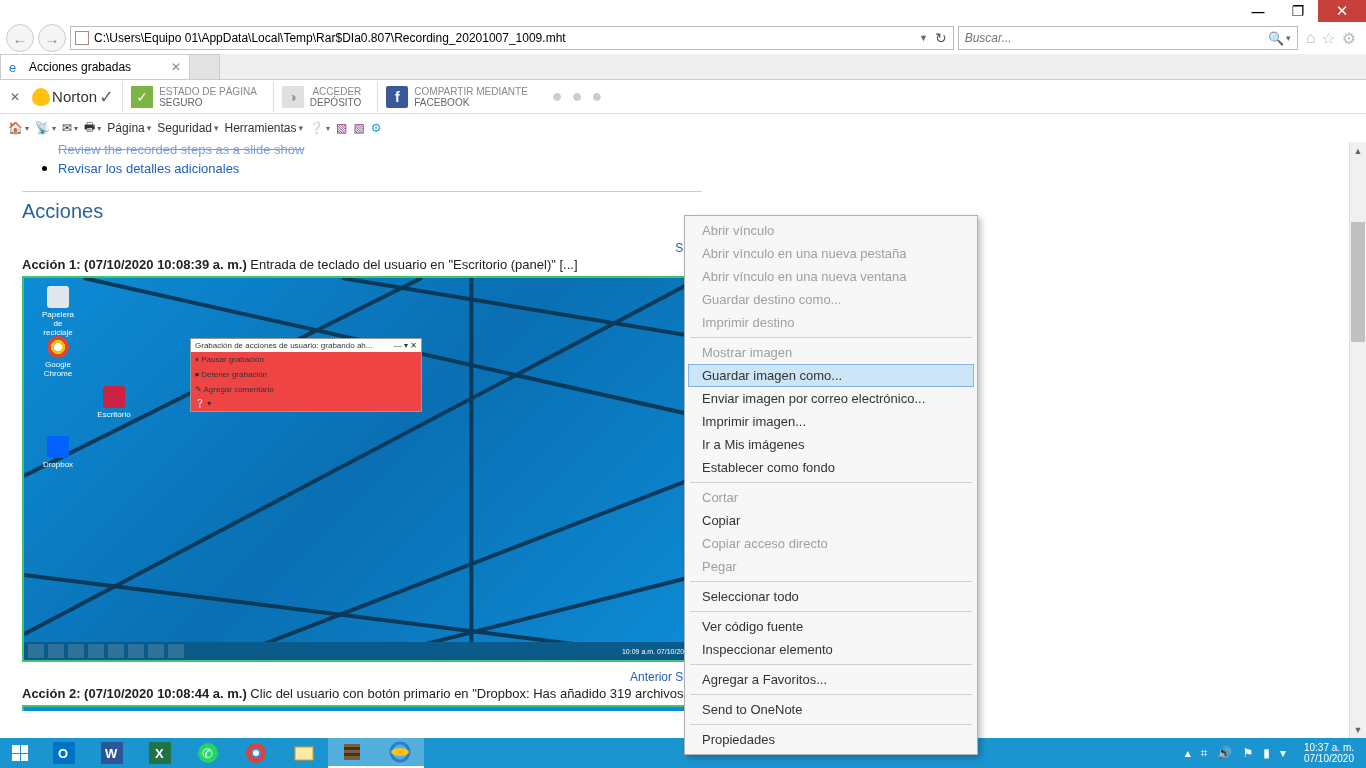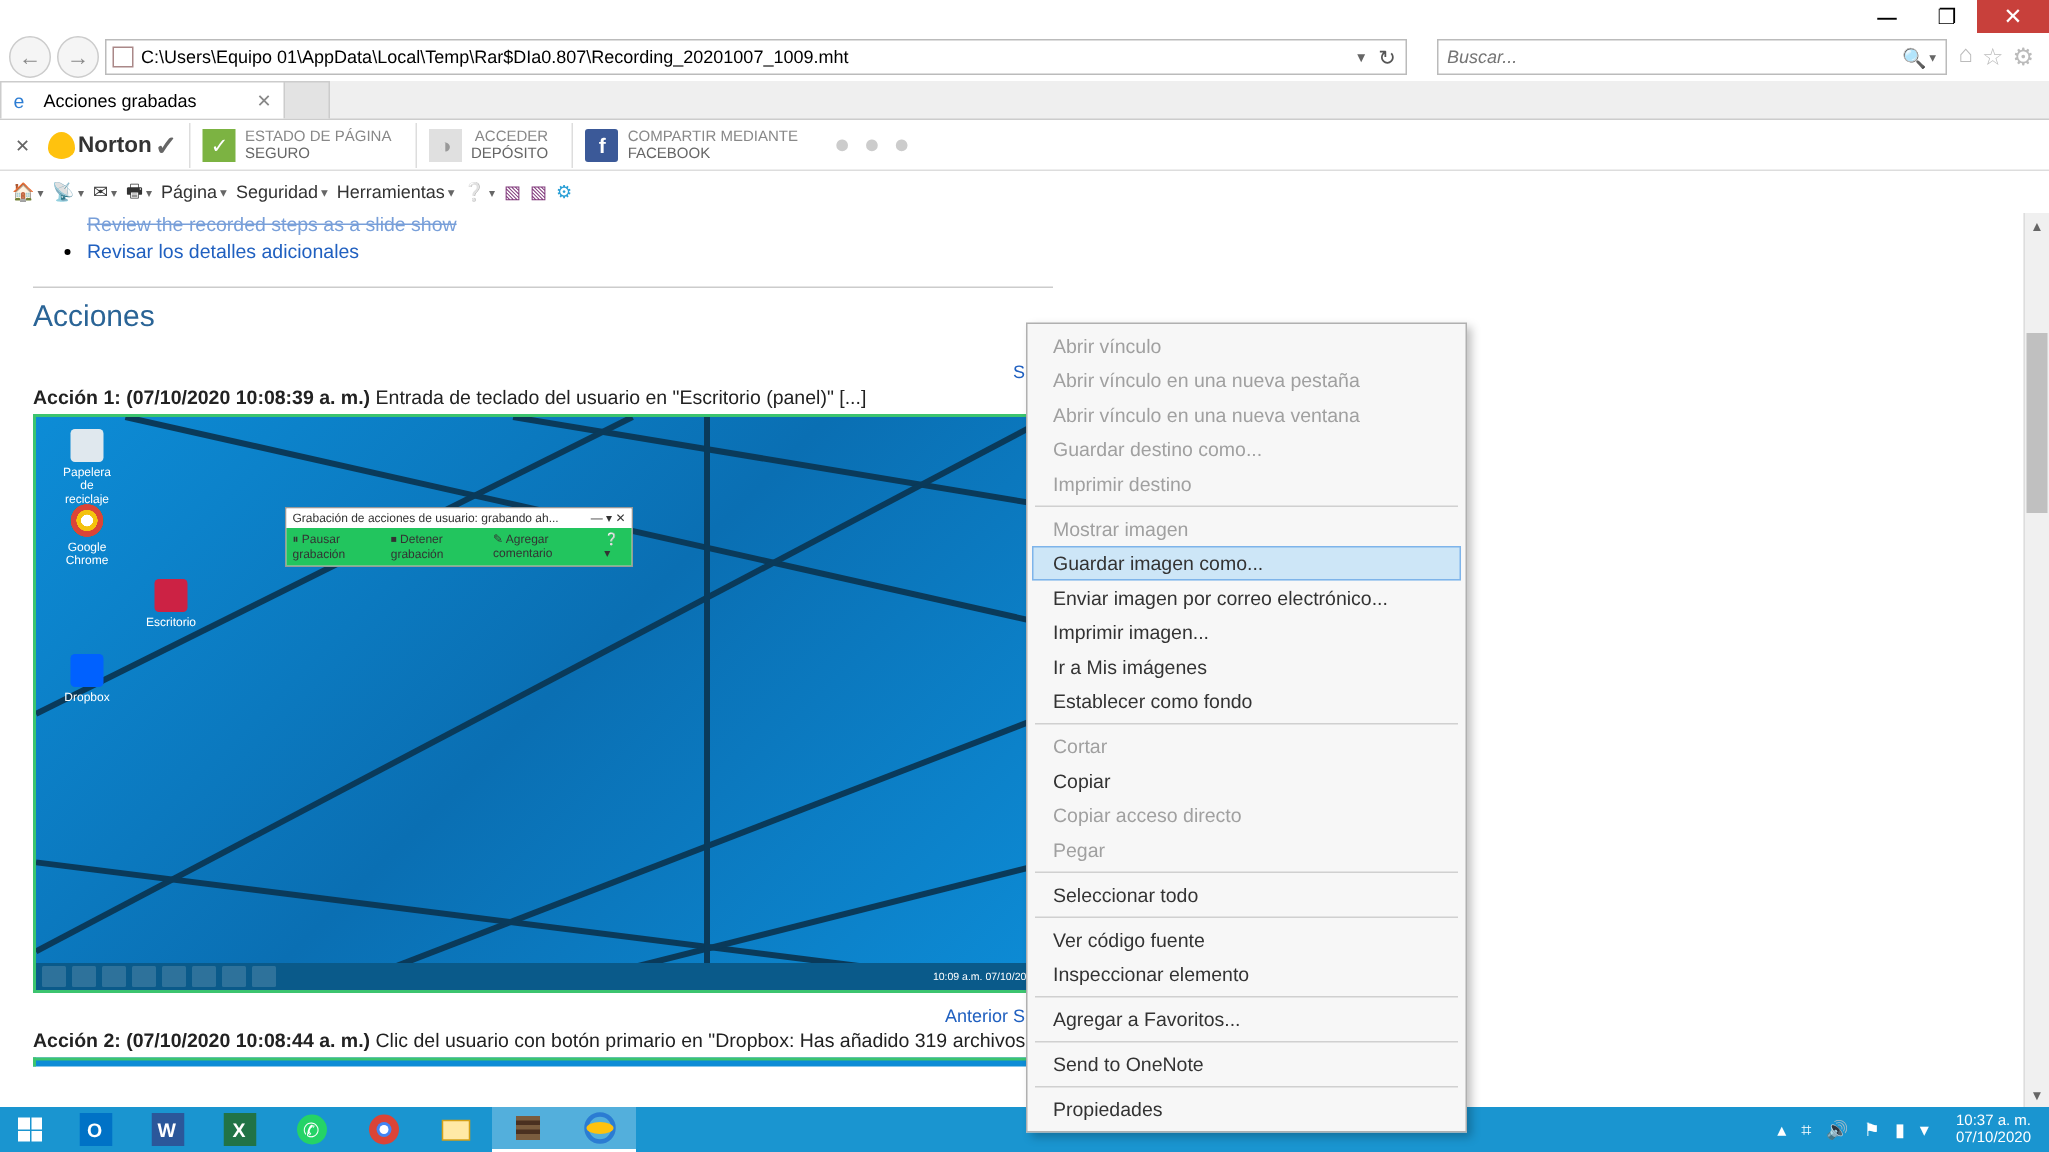--- a/index.html
+++ b/index.html
@@ -13,37 +13,37 @@
 .titlebar .close { background: #c8403b; color: #fff; width: 48px; font-size: 15px; }
 
 
 .navrow { height: 32px; background: #fff; display: flex; align-items: center; padding: 0 6px; gap: 4px; }
 .navbtn { width: 28px; height: 28px; border: 1px solid #ccc; border-radius: 50%; display: flex; align-items: center; justify-content: center; color: #888; font-size: 15px; background: #f5f5f5; }
 .urlbox { flex: 1; height: 24px; border: 1px solid #bbb; display: flex; align-items: center; padding: 0 4px; gap: 5px; }
 .urlbox .docicon { width: 14px; height: 14px; background: #fff; border: 1px solid #a88; display: inline-block; }
 .urlbox input { flex: 1; border: none; outline: none; font-size: 12px; background: transparent; }
 .urlbox .drop { color: #666; font-size: 9px; }
 .urlbox .refresh { color: #555; font-size: 14px; padding: 0 2px; }
-.searchbox { width: 340px; height: 24px; border: 1px solid #bbb; display: flex; align-items: center; padding: 0 6px; margin-left: 16px; }
+.searchbox { width: 340px; height: 24px; border: 1px solid #bbb; display: flex; align-items: center; padding: 0 6px; }
 .searchbox input { flex: 1; border: none; outline: none; font-size: 12px; font-style: italic; color: #888; }
 .searchbox .mag { color: #666; font-size: 13px; }
 .searchbox .drop { color: #666; font-size: 9px; margin-left: 2px; }
 .navicons { display: flex; gap: 6px; color: #bbb; font-size: 16px; padding: 0 4px; }
 
 
 .tabrow { height: 26px; background: #efefef; border-bottom: 1px solid #ccc; display: flex; align-items: flex-end; }
 .tab { height: 25px; background: #fff; border: 1px solid #ccc; border-bottom: none; display: flex; align-items: center; padding: 0 8px; gap: 6px; font-size: 12px; min-width: 190px; }
 .tab .ieicon { width: 14px; height: 14px; display: inline-block; color: #2b7cd3; font-size: 13px; }
 .tab .closex { color: #888; font-size: 12px; margin-left: auto; }
 .newtab { width: 30px; height: 25px; background: #e3e3e3; border: 1px solid #ccc; border-bottom: none; border-left: none; }
 
 
 .extbar { height: 34px; background: #fff; border-bottom: 1px solid #ddd; display: flex; align-items: center; padding: 0 6px; gap: 8px; font-size: 11px; color: #666; }
 .extbar .x { font-size: 12px; color: #666; padding: 0 4px; }
-.norton { display: flex; align-items: center; gap: 2px; font-weight: bold; color: #333; font-size: 15px; }
+.norton { display: flex; align-items: center; gap: 2px; font-weight: normal; color: #333; font-size: 15px; }
 .norton .shield { width: 18px; height: 18px; background: #ffc20e; border-radius: 50% 50% 50% 50% / 60% 60% 40% 40%; display: inline-block; }
 .extitem { display: flex; align-items: center; gap: 6px; padding: 0 8px; border-left: 1px solid #ddd; height: 30px; }
 .extitem .sq { width: 22px; height: 22px; display: inline-flex; align-items: center; justify-content: center; font-size: 14px; }
 .extitem .sq.green { background: #7cb342; color: #fff; }
 .extitem .sq.grey { background: #e0e0e0; color: #999; }
 .extitem .sq.fb { background: #3b5998; color: #fff; border-radius: 2px; font-weight: bold; }
 .extitem .txt { display: flex; flex-direction: column; line-height: 1.1; }
 .extitem .txt .t1 { font-size: 10px; color: #888; text-align: right; }
 .extitem .txt .t2 { font-size: 10px; color: #666; }
 .dots { color: #ccc; font-size: 18px; letter-spacing: 2px; padding-left: 8px; }
@@ -70,21 +70,21 @@
 .stepline b { font-weight: bold; }
 
 
 .shot { width: 678px; height: 386px; border: 2px solid #3cc46f; background: linear-gradient(135deg, #0d8cd6 0%, #0a6fb3 50%, #0d8cd6 100%); position: relative; overflow: hidden; }
 .shot .lines line { stroke: #0a3a5a; stroke-width: 4; }
 .shot svg.lines { position: absolute; inset: 0; width: 100%; height: 100%; }
 .shot .deskicon { position: absolute; width: 40px; text-align: center; color: #fff; font-size: 8px; }
 .shot .deskicon .ic { width: 22px; height: 22px; margin: 0 auto 2px; border-radius: 3px; }
 .shot .psr { position: absolute; top: 48px; left: 166px; width: 232px; background: #f0f0f0; border: 1px solid #999; font-size: 8px; color: #333; margin-top: 12px; }
 .shot .psr .tt { padding: 2px 4px; display: flex; justify-content: space-between; background: #fff; }
-.shot .psr .bd { padding: 3px 4px; display: flex; gap: 5px; background: #22c55e; }
+.shot .psr .bd { padding: 3px 4px; display: flex; gap: 5px; background: #ef4444; flex-direction: column; }
 .shot .wtask { position: absolute; bottom: 0; left: 0; right: 0; height: 18px; background: #0a5a8a; display: flex; align-items: center; gap: 4px; padding: 0 4px; }
 .shot .wtask .it { width: 16px; height: 14px; background: rgba(255,255,255,.15); border-radius: 1px; }
 .shot .wtask .clock { margin-left: auto; color: #fff; font-size: 7px; padding-right: 2px; }
 
 
 .ctxmenu { position: absolute; top: 215px; left: 684px; width: 294px; background: #f7f7f7; border: 1px solid #b0b0b0; box-shadow: 3px 3px 6px rgba(0,0,0,.25); padding: 3px; font-size: 13px; color: #333; z-index: 100; }
 .ctxmenu .mi { padding: 4px 14px; white-space: nowrap; }
 .ctxmenu .mi.disabled { color: #a0a0a0; }
 .ctxmenu .mi.hl { background: #cde6f7; border: 1px solid #7eb4ea; padding: 3px 13px; }
 .ctxmenu hr { border: none; border-top: 1px solid #d0d0d0; margin: 3px 2px; }

